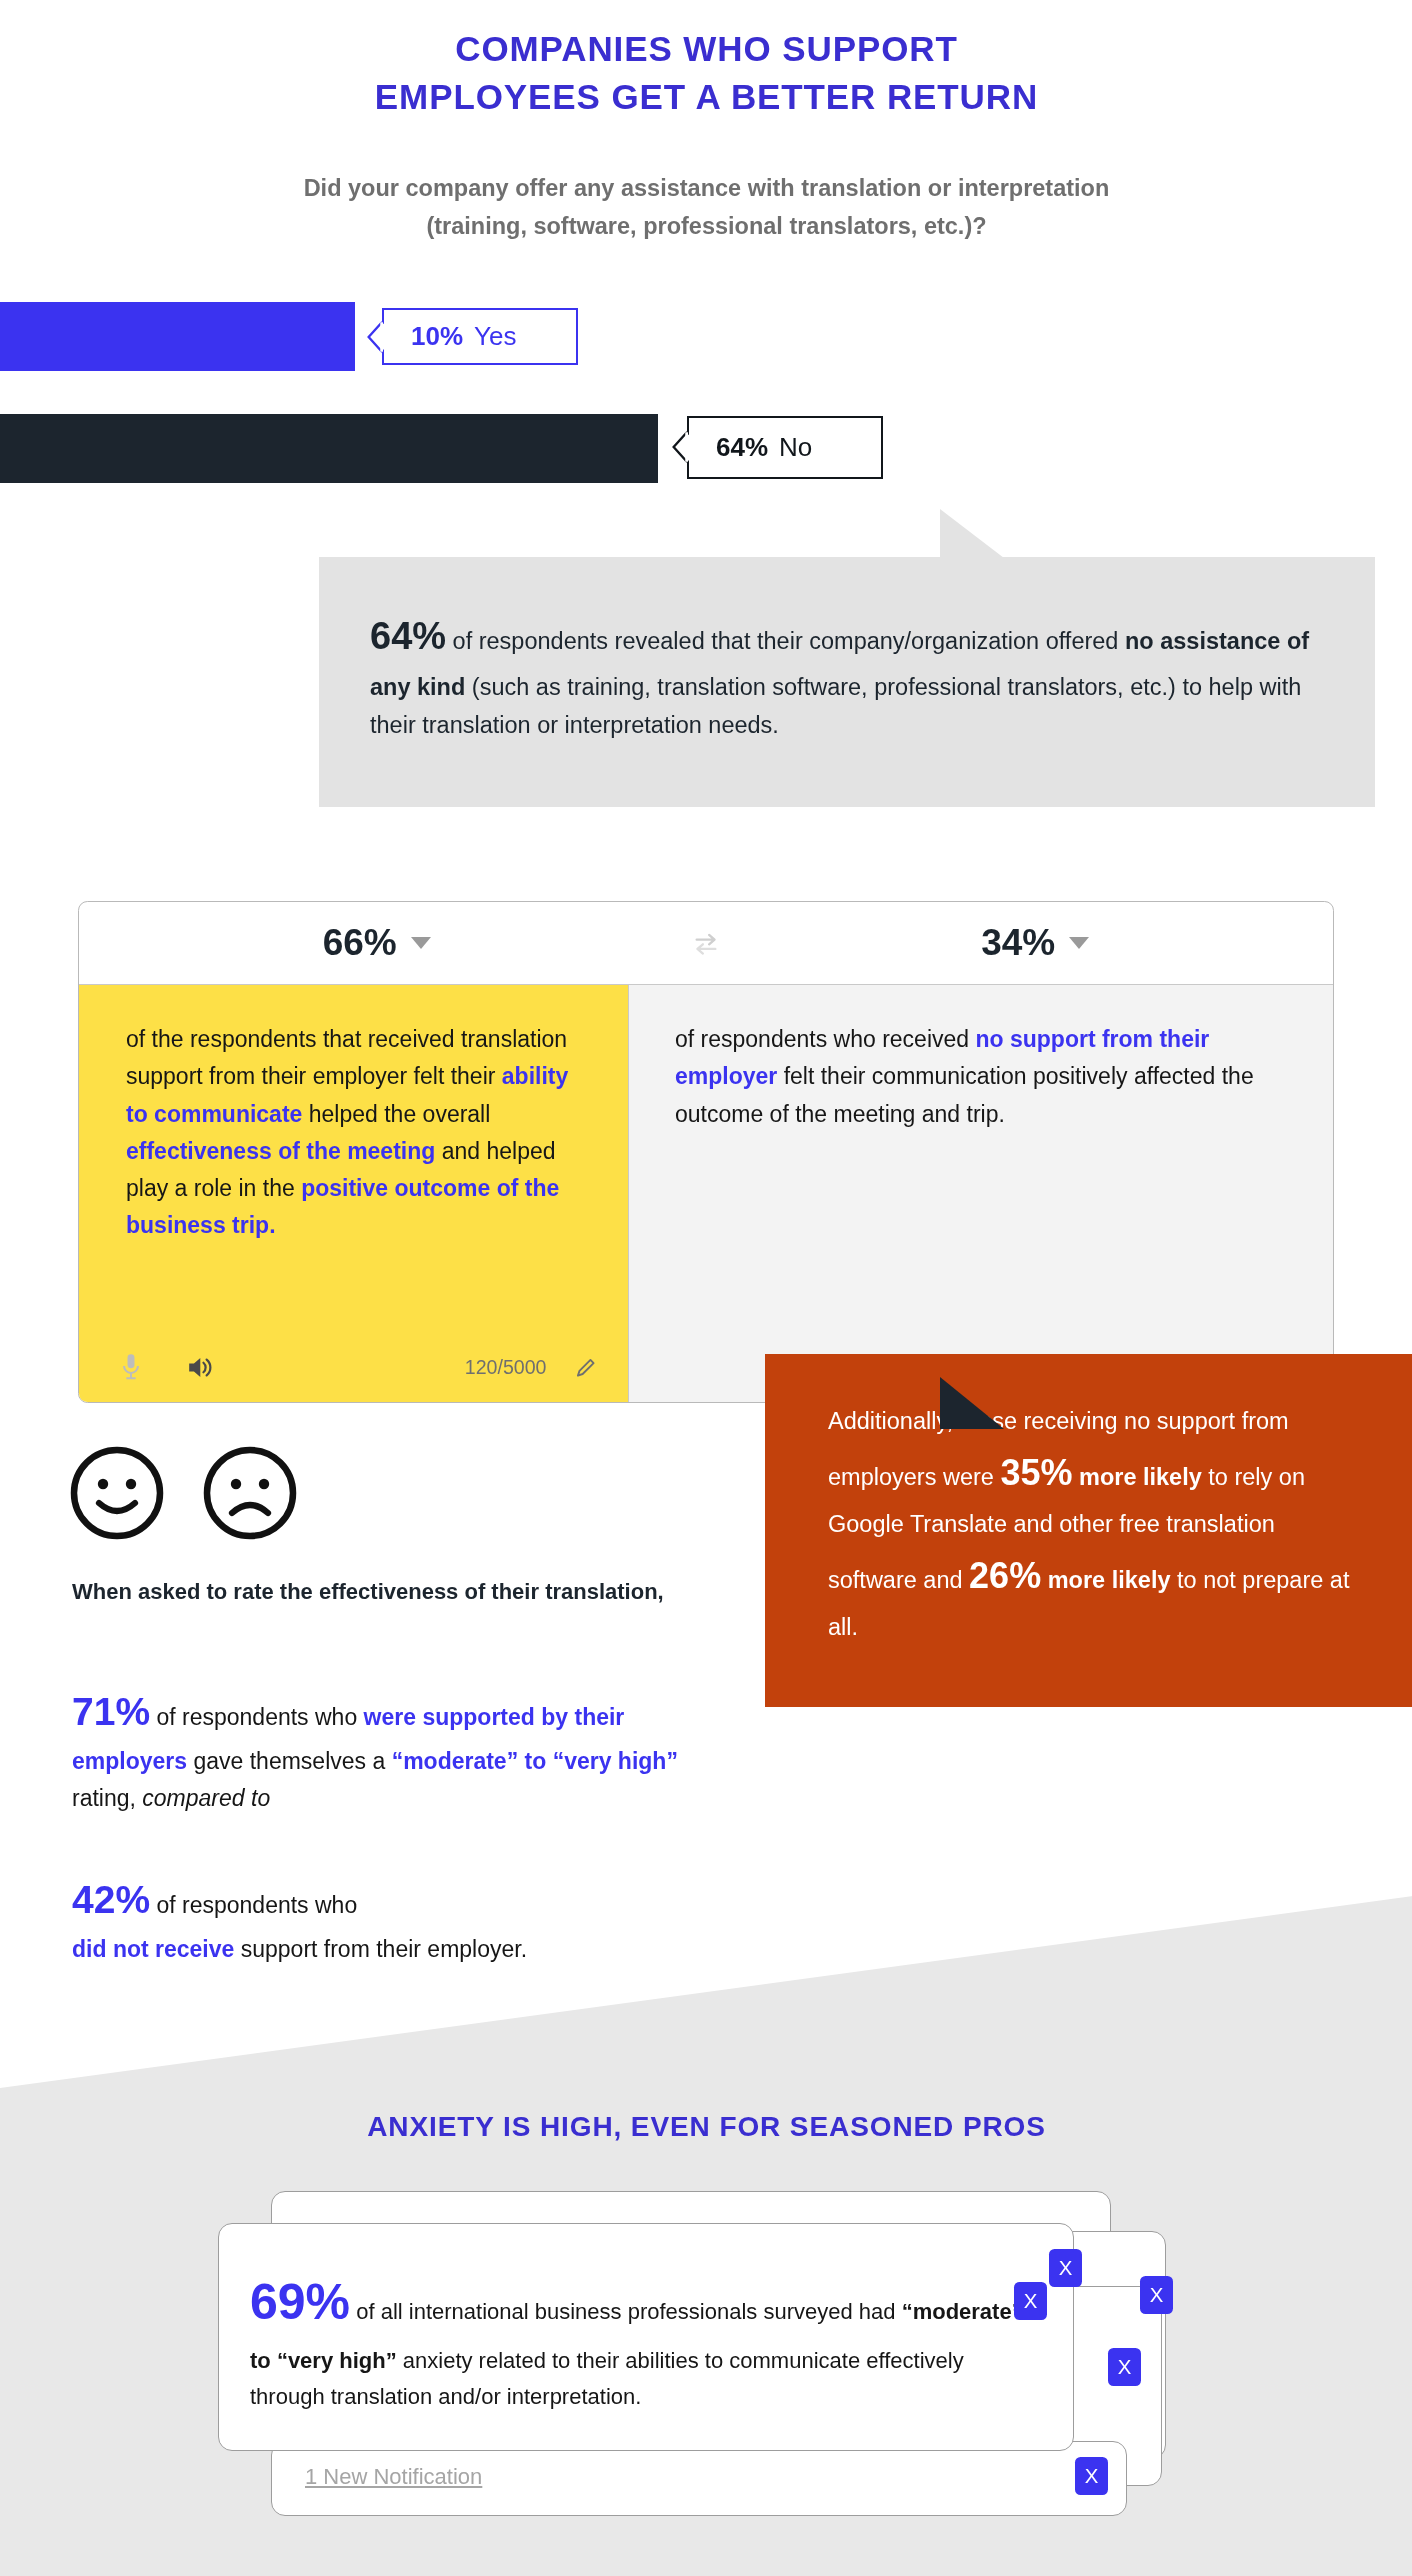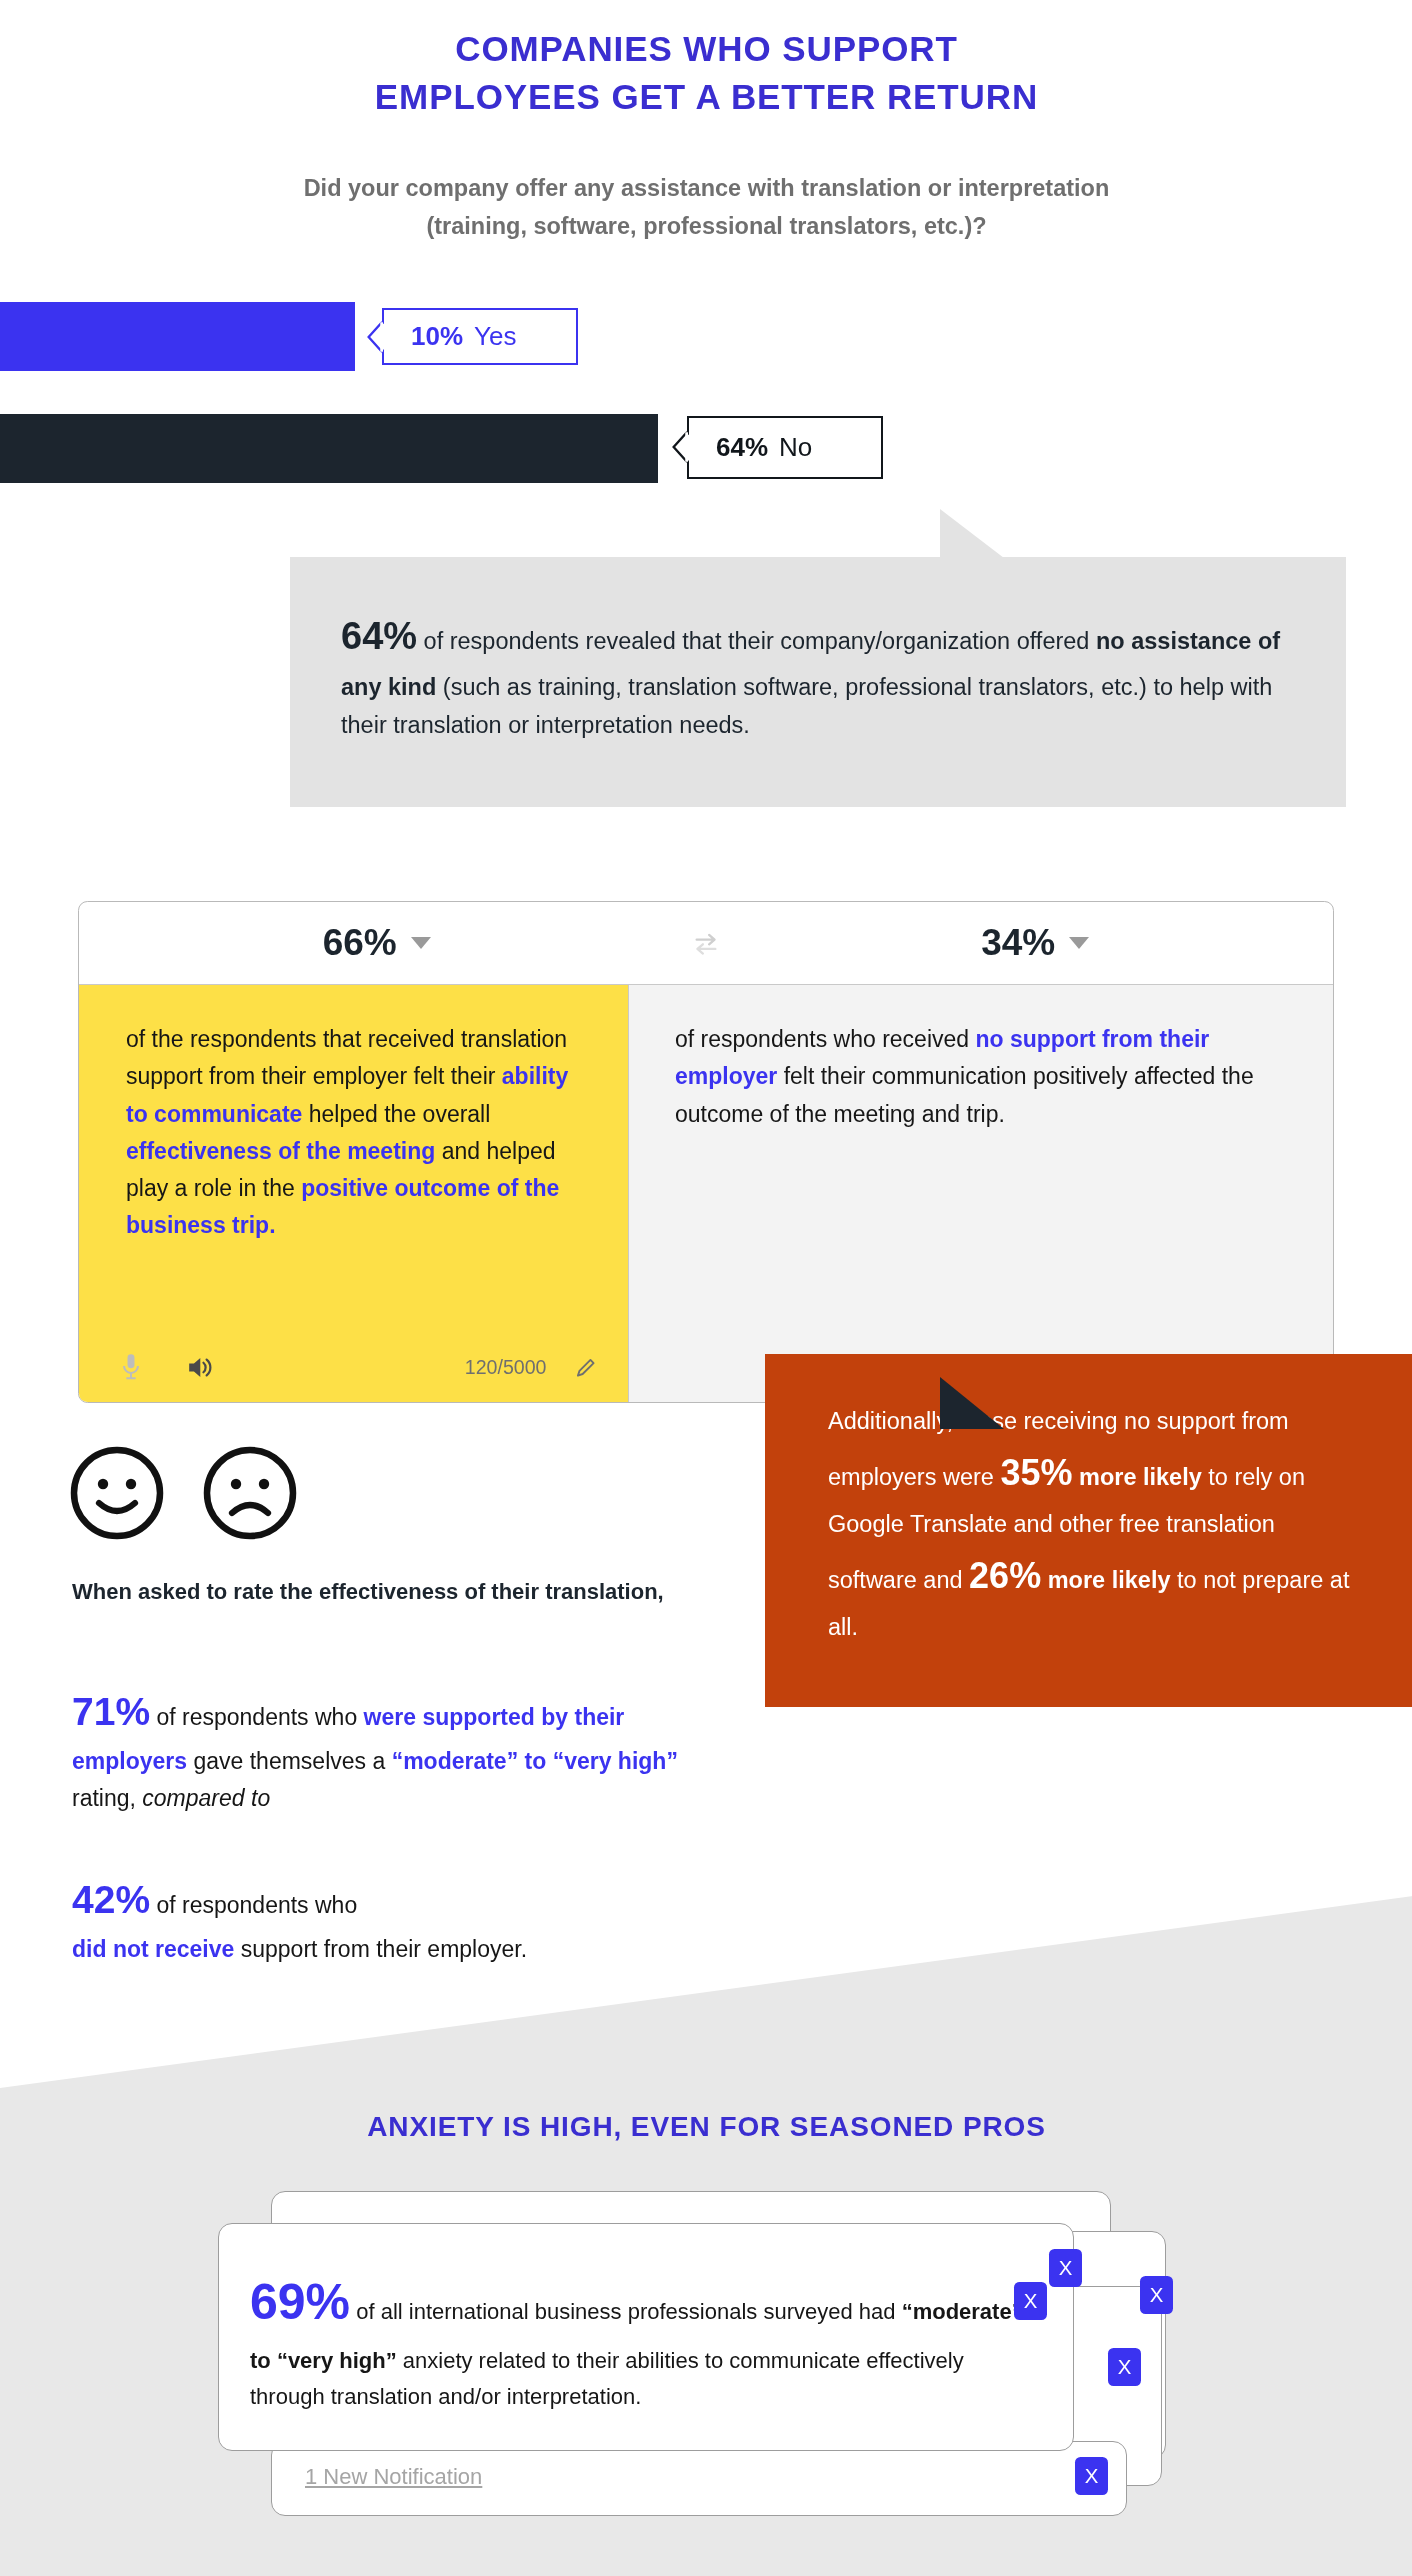--- a/index.html
+++ b/index.html
@@ -59,21 +59,21 @@
   }
   .notch{
     position:absolute; width:15.7px; height:31px; z-index:7;
     transform:translateY(-50%);
   }
   #notch-yes{left:367px; top:337px;}
   #notch-no{left:672px; top:447px;}
 
   
   #grey-callout{
-    position:absolute; left:290px; top:557px; width:1056px; height:250px;
+    position:absolute; left:319px; top:557px; width:1056px; height:250px;
     background:#e3e3e3; z-index:5;
   }
   #grey-tail{
     position:absolute; left:940px; top:509px; width:64px; height:49px;
     background:#e3e3e3; z-index:5;
     clip-path:polygon(0 0, 0 100%, 100% 100%);
   }
   #grey-callout .body{
     position:absolute; left:51px; top:49px; right:55px;
     font-size:23.5px; line-height:1.62; color:#1c252e;

